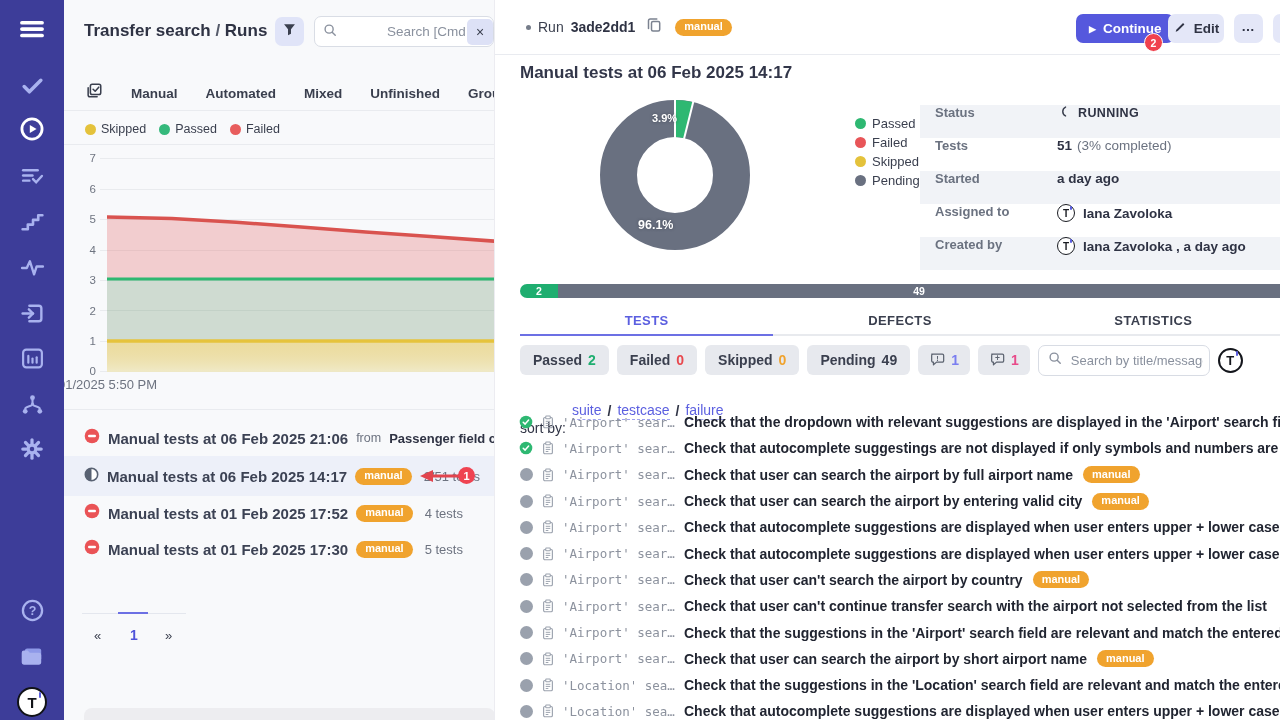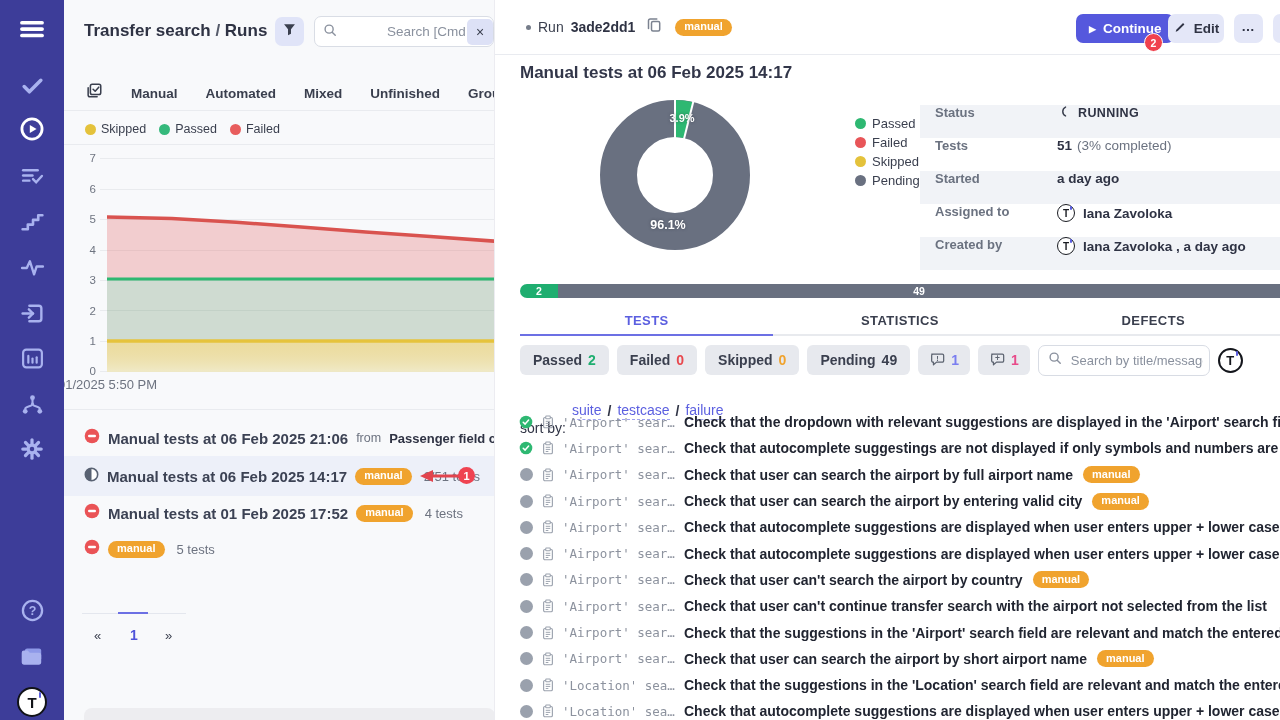--- a/index.html
+++ b/index.html
@@ -67,21 +67,21 @@
   .btn-primary{position:absolute;left:581px;top:14px;height:29px;padding:0 13px;background:#5558dd;border-radius:7px;
                color:#fff;font-size:13.5px;font-weight:600;display:flex;align-items:center;gap:7px;cursor:pointer;}
   .btn-primary .play{font-size:9px;}
   .btn-light{position:absolute;top:14px;height:29px;background:#e4e7f8;border-radius:7px;color:#2f3344;
              font-size:13.5px;font-weight:600;display:flex;align-items:center;justify-content:center;gap:8px;cursor:pointer;box-sizing:border-box;}
   .alert-badge{position:absolute;left:649px;top:33px;width:17px;height:17px;border-radius:50%;background:#f0414e;
                border:1.5px solid #fff;box-sizing:content-box;color:#fff;font-size:10.5px;font-weight:bold;
                display:flex;align-items:center;justify-content:center;}
   .rp-heading{position:absolute;left:25px;top:63px;font-size:17px;font-weight:bold;color:#323649;}
 
-  .donut-label{position:absolute;width:60px;text-align:center;color:#fff;font-weight:bold;
+  .donut-label{position:absolute;width:60px;text-align:left;color:#fff;font-weight:bold;
                text-shadow:0 0 3px rgba(40,45,55,.55);}
   .dn-legend-item{position:absolute;left:360px;display:flex;align-items:center;gap:6px;font-size:13px;color:#3a3f4e;}
 
   .info-table{position:absolute;left:425px;top:105px;width:360px;}
   .info-row{height:33px;display:flex;align-items:flex-start;font-size:13px;}
   .info-row.alt{background:#f1f3f7;}
   .info-label{width:122px;padding-left:15px;color:#6b7280;font-weight:600;}
   .info-value{display:flex;align-items:center;gap:8px;color:#2f3344;font-weight:600;font-size:13.5px;white-space:nowrap;}
   .info-extra{color:#6b7280;font-weight:normal;}
   .tavatar{position:relative;width:18px;height:18px;border-radius:50%;border:1.6px solid #1a1c22;box-sizing:border-box;background:#fff;
@@ -353,20 +353,21 @@
           </svg></span>
       <span class="run-title">Manual tests at 01 Feb 2025 17:52</span>
       <span class="badge-manual">manual</span>
       <span class="run-meta">4 tests</span>
     </div>
     <div class="run-row" style="top:532px;height:34px">
       <span><svg viewBox="0 0 16 16" width="16" height="16">
             <circle cx="8" cy="8" r="7.3" fill="#ea5356"></circle>
             <rect x="4" y="6.8" width="8" height="2.4" rx="1.2" fill="#fff"></rect>
           </svg></span>
+      <span class="run-title">Manual tests at 01 Feb 2025 17:30</span>
       <span class="badge-manual">manual</span>
       <span class="run-meta">5 tests</span>
     </div>
 
     <div class="pg-divider"></div>
     <div class="pg-active-bar"></div>
     <span class="pg-btn" style="left:30px">«</span>
     <span class="pg-cur" style="left:66px">1</span>
     <span class="pg-btn" style="left:101px">»</span>
     <div class="lp-bottom-band"></div>
@@ -469,22 +470,22 @@
       </div>
     </div>
 
     <div class="progress">
       <div class="pr-done">2</div>
       <div class="pr-rest">49</div>
     </div>
 
     <div class="rp-tabs">
       <div class="rp-tab active">TESTS</div>
+      <div class="rp-tab">DEFECTS</div>
       <div class="rp-tab">STATISTICS</div>
-      <div class="rp-tab">DEFECTS</div>
     </div>
 
     <div class="filter-row">
       <div class="chip">
           <span>Passed</span>
           <span class="cnt-green">2</span>
         </div>
       <div class="chip">
           <span>Failed</span>
           <span class="cnt-red">0</span>

